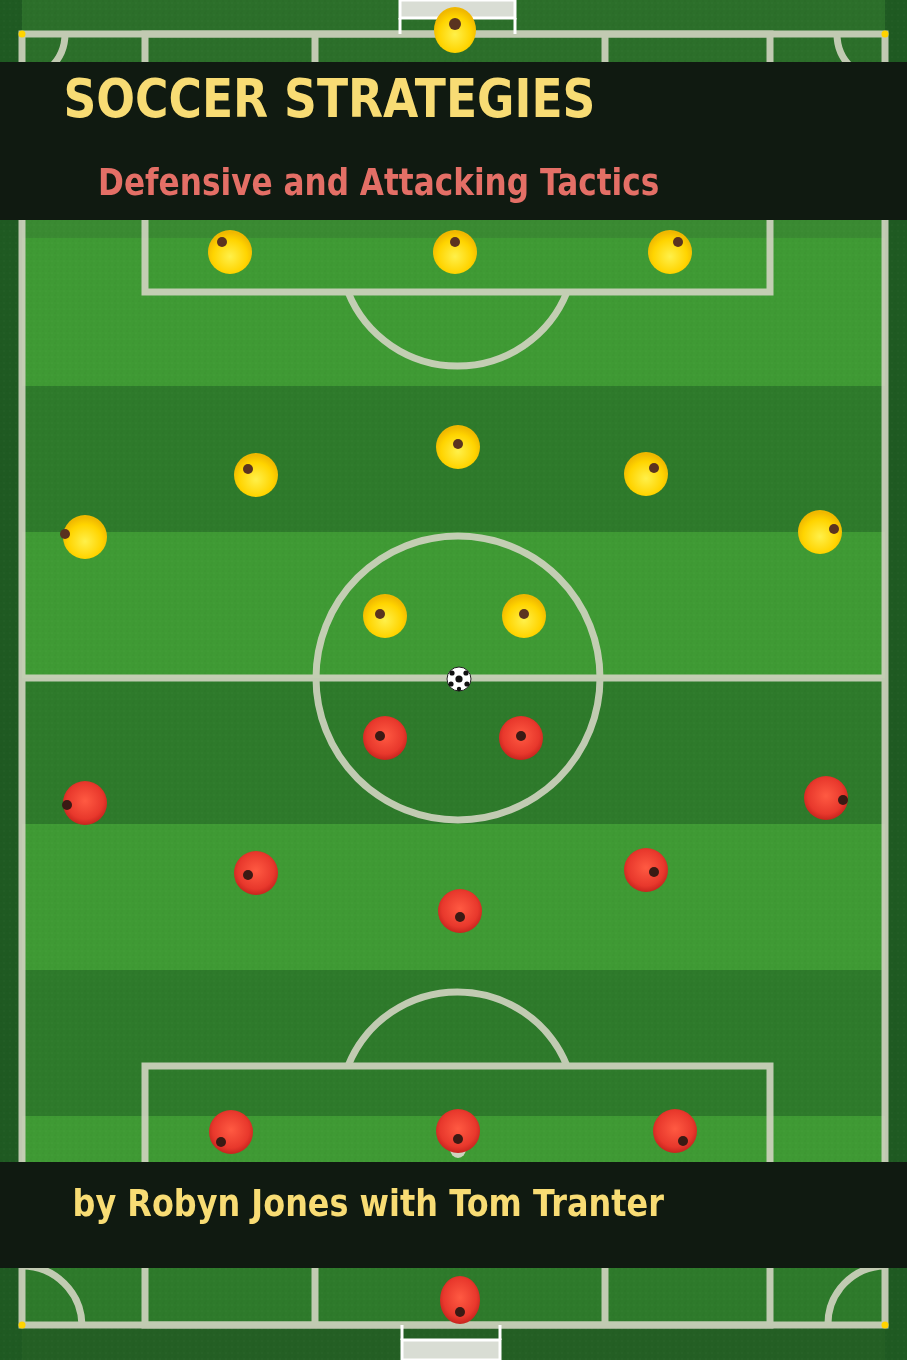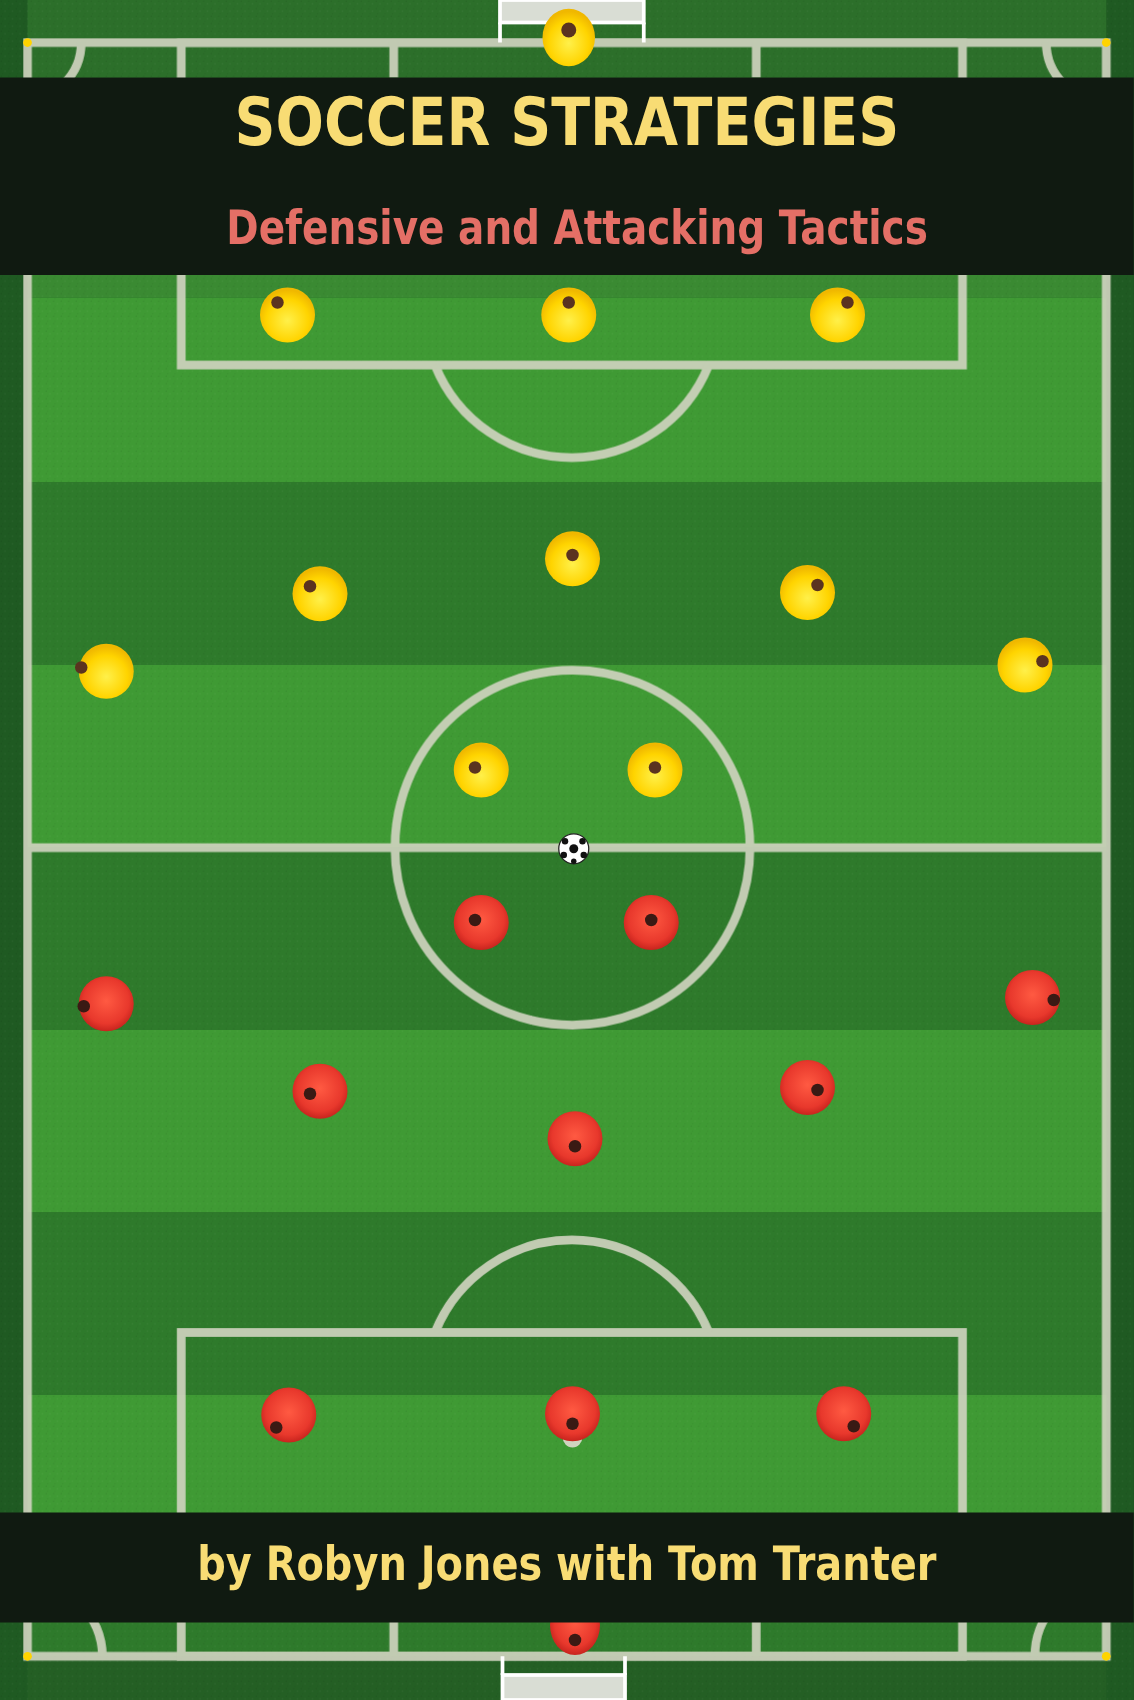--- a/index.html
+++ b/index.html
@@ -1,21 +1,21 @@
 <!DOCTYPE html>
 <html><head>
 <meta charset="utf-8">
 <style>
   html, body { margin: 0; padding: 0; }
   body { width: 907px; height: 1360px; overflow: hidden; background: #1f5a22; position: relative; font-family: "DejaVu Sans", sans-serif; }
   .cover { position: absolute; left: 0; top: 0; width: 907px; height: 1360px; overflow: hidden; }
   .pitch { position: absolute; left: 0; top: 0; width: 907px; height: 1360px; }
-  .banner { position: absolute; left: 0; width: 907px; background: #101a11; text-align: center; }
+  .banner { position: absolute; left: 0; width: 907px; background: #101a11; }
   .banner-top { top: 62px; height: 158px; }
-  .banner-bottom { top: 1162px; height: 88px; margin-top: 48px; }
+  .banner-bottom { top: 1162px; height: 106px; }
   .title { position: absolute; left: 0; right: 0; top: 10px; font-family: "DejaVu Sans", sans-serif; font-weight: bold; font-size: 53px; letter-spacing: 0px; color: #f8dc74; line-height: 1; transform: scaleX(0.86); transform-origin: center; }
   .subtitle { position: absolute; left: 0; right: 0; top: 101px; font-family: "DejaVu Sans", sans-serif; font-weight: bold; font-size: 38px; color: #e46f66; line-height: 1; transform: scaleX(0.82); transform-origin: center; padding-left: 20px; }
   .byline { position: absolute; left: 0; right: 0; top: 22px; font-family: "DejaVu Sans", sans-serif; font-weight: bold; font-size: 38px; color: #f8dc74; line-height: 1; transform: scaleX(0.84); transform-origin: center; }
 </style>
 </head>
 <body>
 
 <div class="cover">
   <svg class="pitch" viewBox="0 0 907 1360" width="907" height="1360" xmlns="http://www.w3.org/2000/svg">
     <defs>

